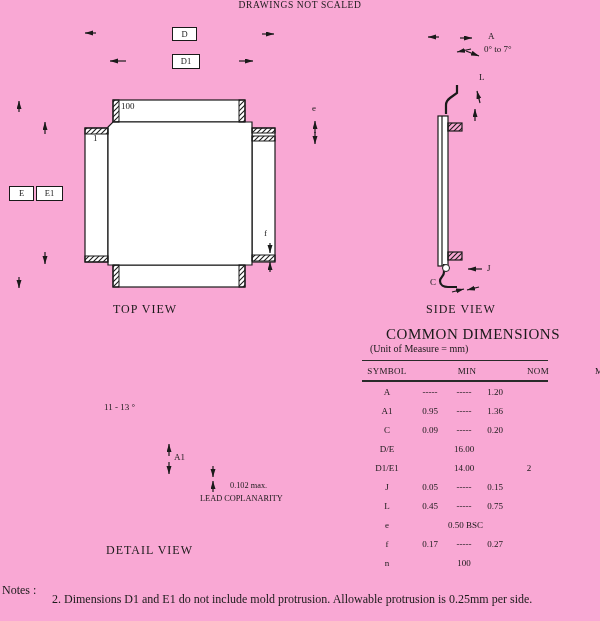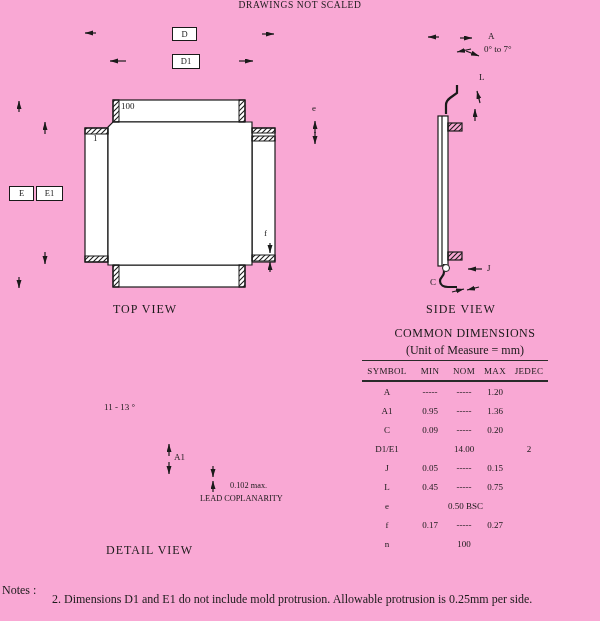--- a/index.html
+++ b/index.html
@@ -13,29 +13,29 @@
     position:absolute; left:0; top:1; width:600px; text-align:center;
     font-size:9.5px; letter-spacing:0.6px;
   }
   .lbl { position:absolute; font-size:9px; white-space:nowrap; line-height:10px; }
   .lbl.small { font-size:8.3px; }
   .cap { position:absolute; font-size:12px; letter-spacing:1px; white-space:nowrap; }
   .dbox {
     position:absolute; border:1px solid #1a1a1a; background:#fff;
     font-size:8.5px; text-align:center; line-height:12px;
   }
-  .tbl-title { position:absolute; left:370px; top:326px; width:190px; text-align:center;
-    font-size:12px; letter-spacing:0.5px; }
-  .tbl-sub { position:absolute; left:370px; top:343px; width:190px; text-align:center;
-    font-size:12px; }
+  .tbl-title { position:absolute; left:370px; top:326px; width:190px; text-align:right;
+    font-size:15px; letter-spacing:0.5px; }
+  .tbl-sub { position:absolute; left:370px; top:343px; width:190px; 
+    font-size:10px; }
   .dim-table { position:absolute; left:362px; top:360px; width:186px; font-size:9px; }
   .thead {
     display:grid; grid-template-columns:50px 36px 32px 30px 38px;
     border-top:1.5px solid #2a2a2a; border-bottom:2.5px solid #2a2a2a;
-    height:19px; align-items:center;
+    height:19px; align-items:center;gap:37px;
   }
   .thead span { text-align:center; letter-spacing:0.3px; }
   .trow {
     display:grid; grid-template-columns:50px 36px 32px 30px 38px;
     height:19px; align-items:center;
   }
   .trow span { text-align:center; white-space:nowrap; }
   .notes { position:absolute; font-size:12px; white-space:nowrap; }
 </style>
 </head>
@@ -187,20 +187,27 @@
       <span></span>
     </div>
     <div class="trow">
       <span>C</span>
       <span>0.09</span>
       <span>-----</span>
       <span>0.20</span>
       <span></span>
     </div>
     <div class="trow">
+      <span>D/E</span>
+      <span></span>
+      <span>16.00</span>
+      <span></span>
+      <span></span>
+    </div>
+    <div class="trow">
       <span>D1/E1</span>
       <span></span>
       <span>14.00</span>
       <span></span>
       <span>2</span>
     </div>
     <div class="trow">
       <span>J</span>
       <span>0.05</span>
       <span>-----</span>

